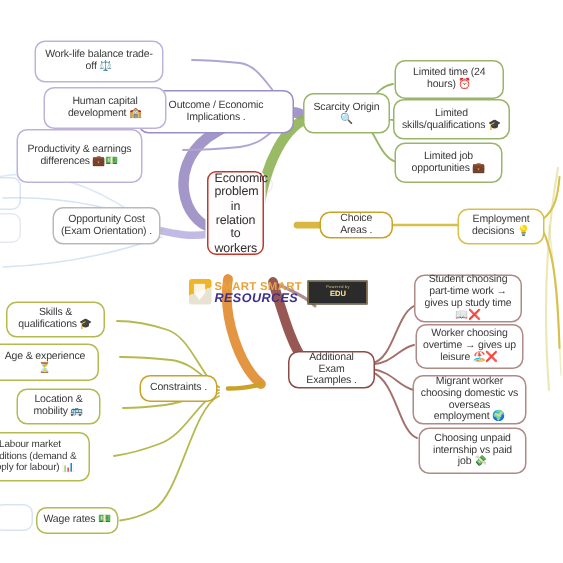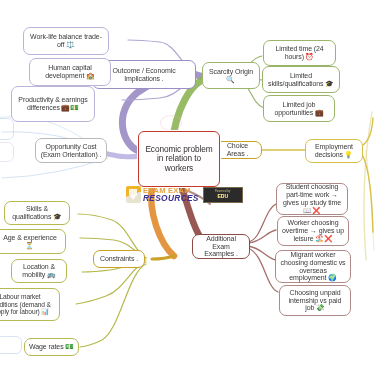--- a/index.html
+++ b/index.html
@@ -183,28 +183,28 @@
 
       <path d="M248 242 C 262 240 264 210 276 204" stroke="#a4706b" stroke-width="1.3"></path>
       <path d="M248 243 C 262 242 266 232 276 230" stroke="#a4706b" stroke-width="1.3"></path>
       <path d="M248 246 C 262 248 266 258 276 260" stroke="#a4706b" stroke-width="1.3"></path>
       <path d="M248 248 C 264 254 266 288 278 292" stroke="#a4706b" stroke-width="1.3"></path>
 
       <path d="M186 190 C 200 196 206 200 210 204" stroke="#7e3f3a" stroke-width="2" opacity=".6"></path>
     </g>
   </svg>
 
-  <div class="node central" style="left:138px;top:131px;width:82px;height:56px;">
+  <div class="node central" style="left:138px;top:114px;width:38px;height:56px;">
     <span>Economic problem in relation to workers</span>
   </div>
 
   <div id="logo" style="left:126px;top:186px;">
     <div class="logo-mark"></div>
     <div class="logo-text">
-      <div class="logo-l1">EXAM EXAM</div>
+      <div class="logo-l1">SMART SMART</div>
       <div class="logo-l2">RESOURCES</div>
     </div>
     <div class="logo-badge">
       <div class="bl1">Powered by</div>
       <div class="bl2">EDU</div>
     </div>
   </div>
 
   <div class="node purple fs75" style="left:92px;top:60px;width:104px;height:29px;">
     <span>Outcome / Economic Implications .</span>

